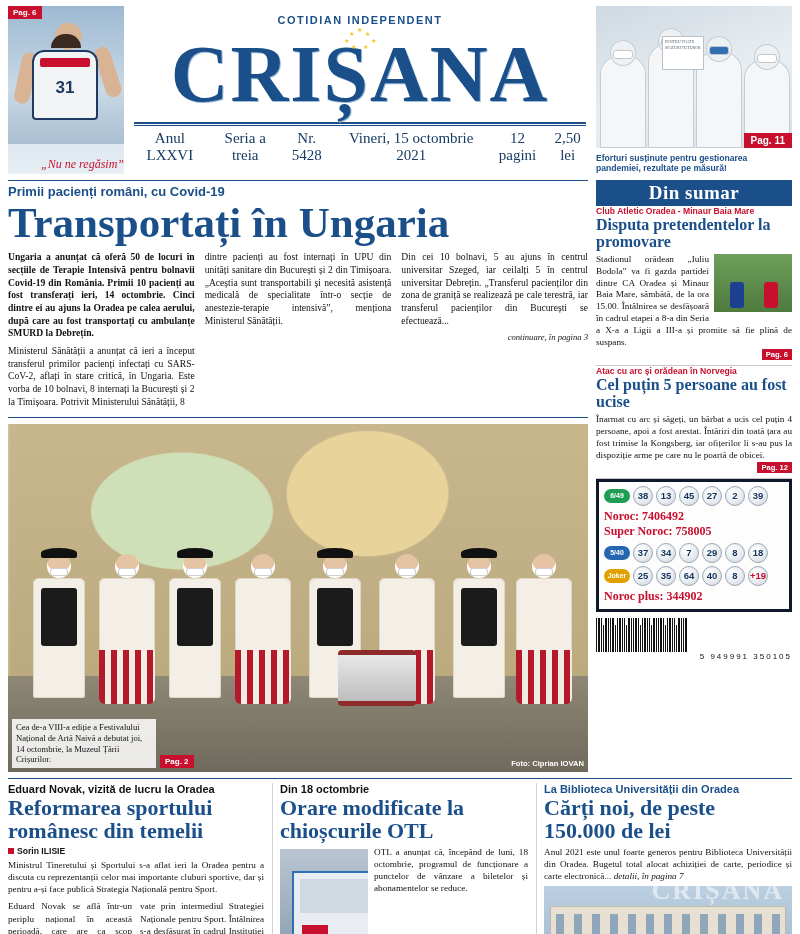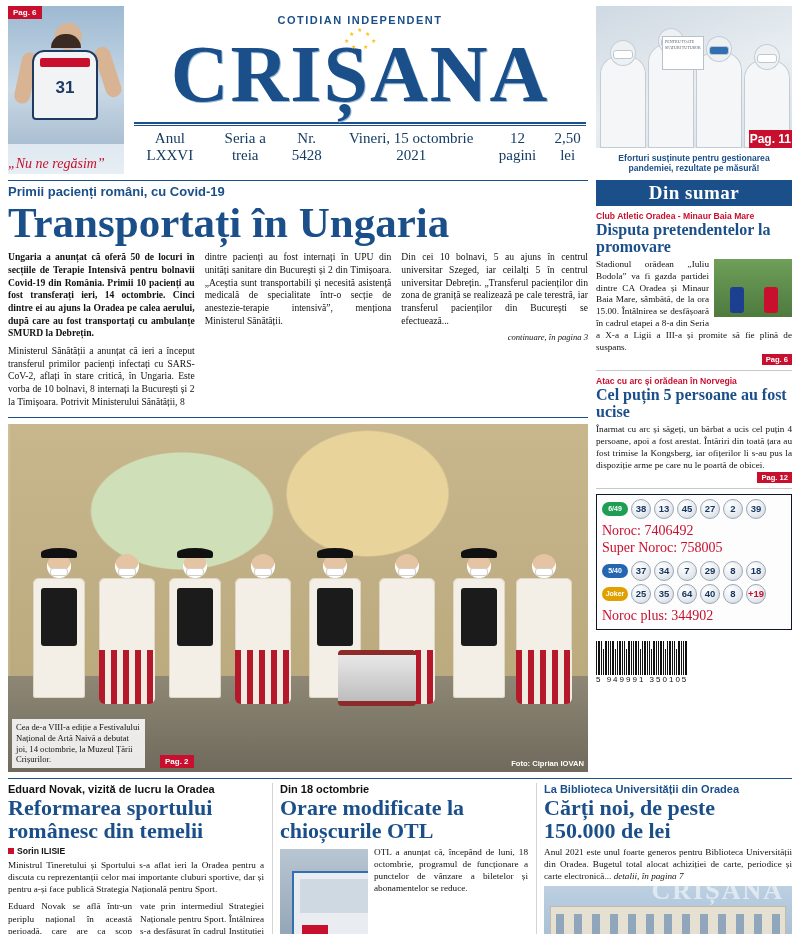--- a/index.html
+++ b/index.html
@@ -62,21 +62,21 @@
     border-radius: 8px;
   }
   .bb-arm.l { left: 10px; top: 46px; transform: rotate(12deg); }
   .bb-arm.r { right: 8px; top: 40px; transform: rotate(-18deg); }
   .bb-hair {
     position: absolute; left: 50%; top: 28px; transform: translateX(-50%);
     width: 30px; height: 14px; background: #3b2a21; border-radius: 14px 14px 0 0;
   }
   .promo-left .caption {
     position: absolute; bottom: 2px; left: 0; right: 0;
-    text-align: left; font-size: 14px; font-style: italic;
+    text-align: right; font-size: 12px; font-style: italic;
     color: #c8102e; font-family: "Liberation Serif", serif;
   }
 
   
   .masthead { position: relative; text-align: center; }
   .kicker {
     font-family: "Liberation Sans", sans-serif;
     font-size: 11px; letter-spacing: 1.5px; color: #1b4f8a;
     font-weight: bold; margin-top: 8px; text-align: center;
   }
@@ -134,27 +134,27 @@
   .med-cap-blue { background: #2f6fb2 !important; }
   .med-board {
     position: absolute; left: 66px; top: 30px; width: 42px; height: 34px;
     background: #fff; border: 1px solid #b8c2cb; font-size: 4px; padding: 2px;
     color: #56606a; line-height: 1.6;
   }
   .tag-br {
     position: absolute; right: 0; bottom: 26px;
     background: #c8102e; color: #fff;
     font-family: "Liberation Sans", sans-serif;
-    font-size: 12px; font-weight: bold; padding: 2px 1px;
+    font-size: 10px; font-weight: bold; padding: 2px 7px;
   }
   .promo-right .cap {
     position: absolute; bottom: 0; left: 0; right: 0;
     font-family: "Liberation Sans", sans-serif;
     font-weight: bold; font-size: 8.6px; color: #1b4f8a;
-    line-height: 1.25; text-align: center;
+    line-height: 1.25; text-align: left;
   }
 
   
   .mainwrap {
     display: grid;
     grid-template-columns: 1fr 196px;
     gap: 8px;
     margin-top: 6px;
   }
 
@@ -227,37 +227,37 @@
     border-radius: 0 0 6px 6px;
   }
   .person.f .body { width: 56px; }
   .drum {
     position: absolute; left: 330px; bottom: 66px; width: 78px; height: 56px;
     background: linear-gradient(#e8e8e8,#bdbdbd);
     border-top: 5px solid #8d2b2b; border-bottom: 5px solid #8d2b2b;
     border-radius: 4px;
   }
   .bp-caption {
-    position: absolute; left: 4px; bottom: 4px; width: 133px;
+    position: absolute; left: 4px; bottom: 4px; width: 144px;
     font-size: 8.6px; line-height: 1.25; color: #111;
     background: rgba(255,255,255,.86); padding: 3px 4px;
   }
   .bp-tag {
     position: absolute; left: 152px; bottom: 4px;
     background: #c8102e; color: #fff; font-family: "Liberation Sans", sans-serif;
     font-size: 8px; font-weight: bold; padding: 2px 5px;
   }
   .bp-credit {
     position: absolute; right: 4px; bottom: 4px;
     font-family: "Liberation Sans", sans-serif;
     font-size: 7.6px; font-weight: bold; color: #fff;
   }
 
   
-  .rail { display: flex; flex-direction: column; gap: 5px; }
+  .rail { display: flex; flex-direction: column; }
   .rail-head {
     background: #1b4f8a; color: #fff; text-align: center;
     font-family: "Liberation Serif", serif; font-weight: bold;
     font-size: 19px; padding: 2px 0; letter-spacing: .5px;
   }
   .rail-item { border-bottom: 1px solid #c8c8c8; padding-bottom: 5px; }
   .rail-kicker {
     font-family: "Liberation Sans", sans-serif;
     font-size: 8.6px; font-weight: bold; color: #c8102e; margin-bottom: 1px;
   }
@@ -278,51 +278,51 @@
   .rail-photo .pl.b { right: 14px; background: #c8102e; }
   .rail-photo .pl.a { left: 16px; }
   .tag-inline {
     display: inline-block; background: #c8102e; color: #fff;
     font-family: "Liberation Sans", sans-serif;
     font-size: 7.6px; font-weight: bold; padding: 1px 4px; float: right;
   }
 
   
   .lotto {
-    border: 1px solid #0f172a; padding: 4px 5px 5px 5px;
+    border: 3px solid #0f172a; padding: 4px 5px 5px 5px;
     background: #fdfdfe;
   }
   .lrow { display: flex; align-items: center; gap: 3px; margin-bottom: 3px; }
   .lbadge {
     width: 26px; height: 14px; border-radius: 7px; color: #fff;
     font-family: "Liberation Sans", sans-serif; font-size: 7px; font-weight: bold;
     display: flex; align-items: center; justify-content: center; flex: 0 0 auto;
   }
   .lbadge.g { background: #1f9d55; }
   .lbadge.b { background: #2566b0; }
   .lbadge.j { background: #e0a000; }
   .ball {
     width: 20px; height: 20px; border-radius: 50%;
     background: radial-gradient(circle at 35% 30%, #fff, #e6eaef 60%, #c9d2db);
     border: 1px solid #9aa7b4;
     font-family: "Liberation Sans", sans-serif; font-size: 9.5px; font-weight: bold;
     color: #14345c; display: flex; align-items: center; justify-content: center;
   }
   .ball.plus { color: #c8102e; }
   .lnote {
-    font-family: "Liberation Serif", serif; font-weight: normal;
-    font-size: 14px; color: #c8102e; line-height: 1.25;
+    font-family: "Liberation Serif", serif; font-weight: bold;
+    font-size: 12px; color: #c8102e; line-height: 1.25;
   }
   .barcode { display: flex; align-items: flex-end; gap: 1px; height: 34px; margin-top: 6px; }
   .barcode i { display: block; background: #111; width: 1px; height: 100%; }
   .barcode i.w { width: 2px; }
   .barcode i.s { height: 78%; }
   .bc-num {
     font-family: "Liberation Sans", sans-serif; font-size: 8px;
-    letter-spacing: 2px; text-align: left;
+    letter-spacing: 2px; text-align: right;
   }
 
   
   .bottom {
     display: grid; grid-template-columns: 1fr 1fr 1fr; gap: 8px;
     margin-top: 6px; border-top: 1px solid #1b4f8a; padding-top: 4px;
   }
   .bcol { border-left: 1px solid #d3d3d3; padding-left: 7px; }
   .bcol:first-child { border-left: none; padding-left: 0; }
   .b-kicker {

